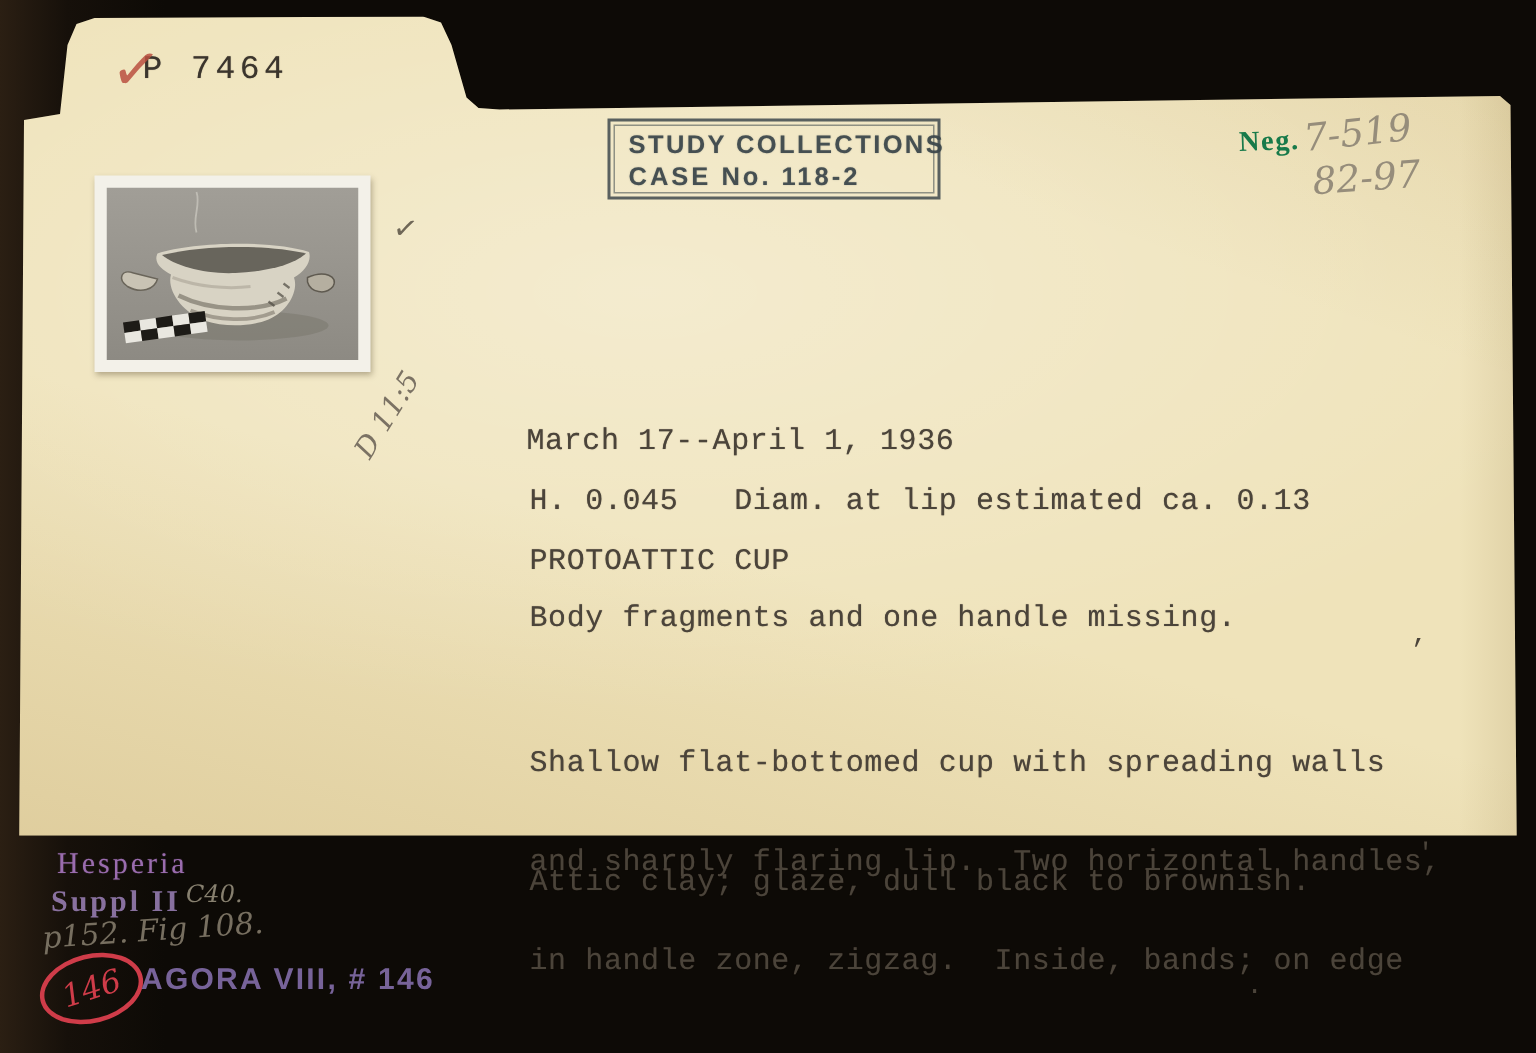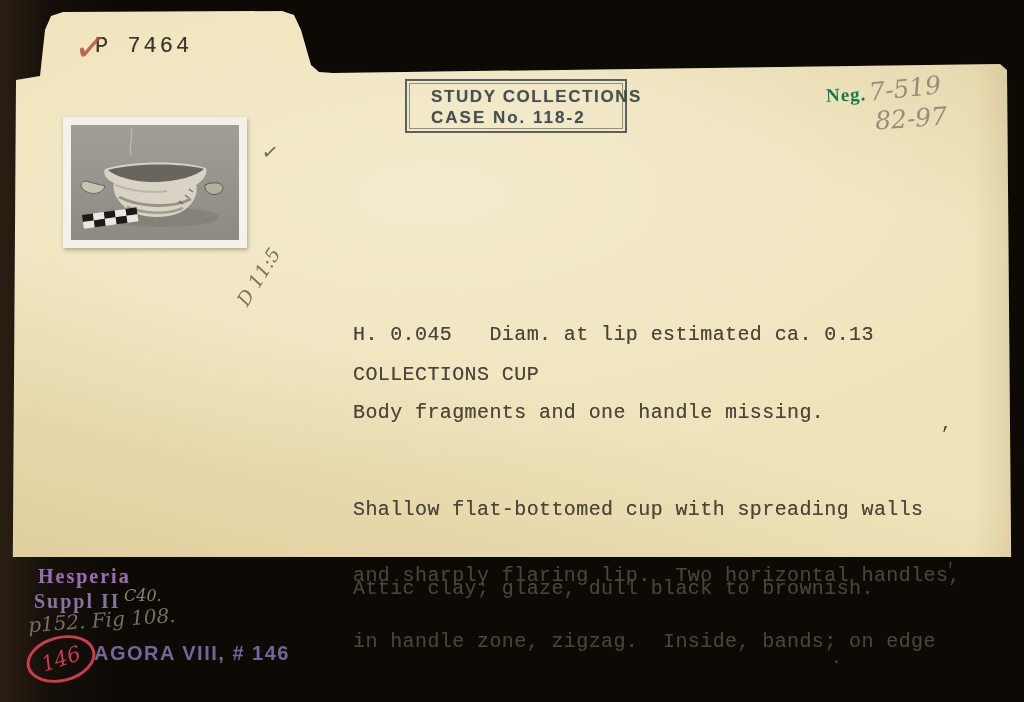--- a/index.html
+++ b/index.html
@@ -58,21 +58,21 @@
   #stamp{
     left:405px;top:79px;width:222px;height:54px;
     border:2.5px solid rgba(62,72,76,.85);
     box-sizing:border-box;
   }
   #stamp .inner{
     position:absolute;left:2px;top:2px;right:2px;bottom:2px;
     border:1.5px solid rgba(62,72,76,.55);
   }
   .stampline{
-    position:absolute;left:24px;white-space:pre;
+    position:absolute;left:12px;white-space:pre;
     font-family:"Liberation Sans",sans-serif;
     font-weight:bold;font-size:17px;
     color:rgba(60,71,75,.92);letter-spacing:1.6px;
     text-shadow:0 0 1px rgba(60,71,75,.35);
   }
   #stampline1{top:6px;}
   #stampline2{top:27px;letter-spacing:2px;}
   
   #neglabel{
     left:826px;top:84px;font-family:"Liberation Serif",serif;
@@ -95,21 +95,21 @@
   #l-section    {left:353px;top:225px;}
   #l-provenance {left:353px;top:247px;}
   #l-date       {left:351px;top:284px;}
   #l-dims       {left:353px;top:324px;}
   #l-title      {left:353px;top:364px;}
   #l-cond       {left:353px;top:402px;}
   #l-desc       {left:353px;top:455px;}
   #l-fabric     {left:353px;top:578px;text-align:center;}
   
   #hesperia{
-    left:38px;top:565px;font-family:"Liberation Serif",serif;font-weight:bold;
+    left:38px;top:565px;font-family:"Liberation Serif",serif;font-weight:normal;
     font-size:20px;color:#9a6cae;letter-spacing:2px;
     text-shadow:0 0 1px rgba(154,108,174,.4);
   }
   #suppl{
     left:34px;top:590px;font-family:"Liberation Serif",serif;font-weight:bold;
     font-size:20px;color:rgba(166,138,198,.8);letter-spacing:2px;
   }
   #supplhand{left:124px;top:586px;font-size:16px;color:#87806f;}
   #pagefig{left:28px;top:608px;font-size:20px;color:#776f60;transform:rotate(-4deg);}
   #circle146{
@@ -191,22 +191,23 @@
       <div class="stampline" id="stampline2">CASE No. 118-2</div>
     </div>
 
     <div class="abs" id="neglabel">Neg.</div>
     <div class="abs pencil" id="neg1">7-519</div>
     <div class="abs pencil" id="neg2">82-97</div>
 
     <div class="abs" id="pcheck">✓</div>
     <div class="abs pencil" id="deposit">D 11:5</div>
 
+    <div class="abs typed" id="l-date">March 17--April 1, 1936</div>
     <div class="abs typed" id="l-dims">H. 0.045   Diam. at lip estimated ca. 0.13</div>
-    <div class="abs typed" id="l-title">COLLECTIONS CUP</div>
+    <div class="abs typed" id="l-title">PROTOATTIC CUP</div>
     <div class="abs typed" id="l-cond">Body fragments and one handle missing.</div>
 
     <div class="abs typed" id="l-desc">
       <div>Shallow flat-bottomed cup with spreading walls</div>
       <div>and sharply flaring lip.  Two horizontal handles,</div>
       <div>in handle zone, zigzag.  Inside, bands; on edge</div>
       
     </div>
 
     <div class="abs typed" id="l-fabric">Attic clay; glaze, dull black to brownish.</div>

